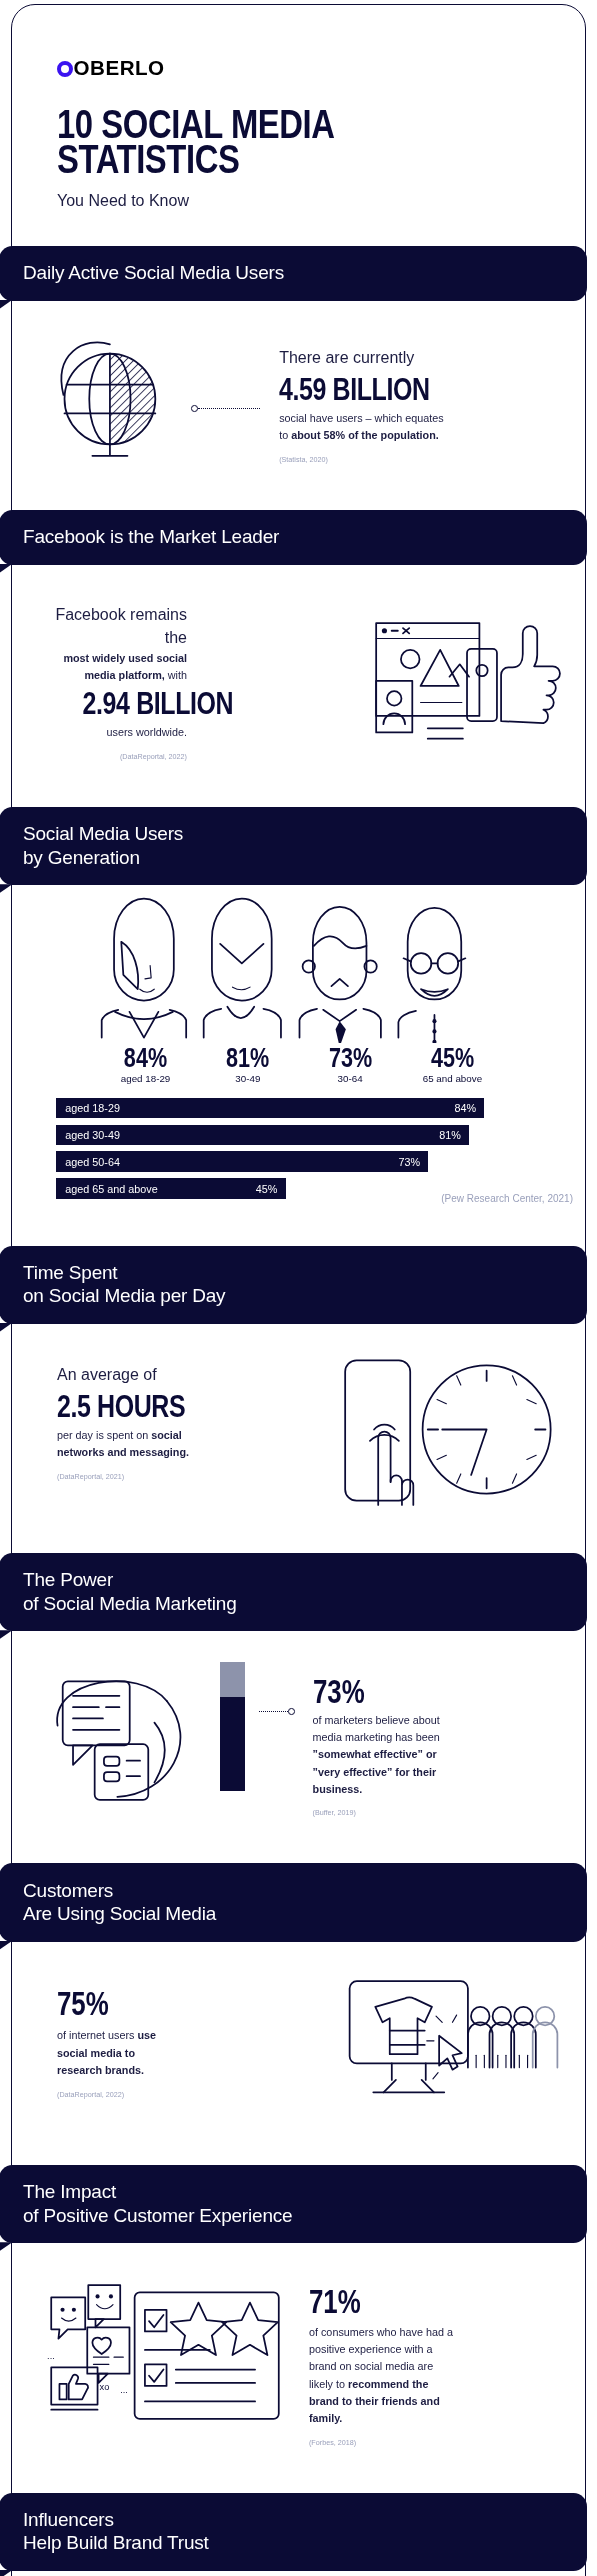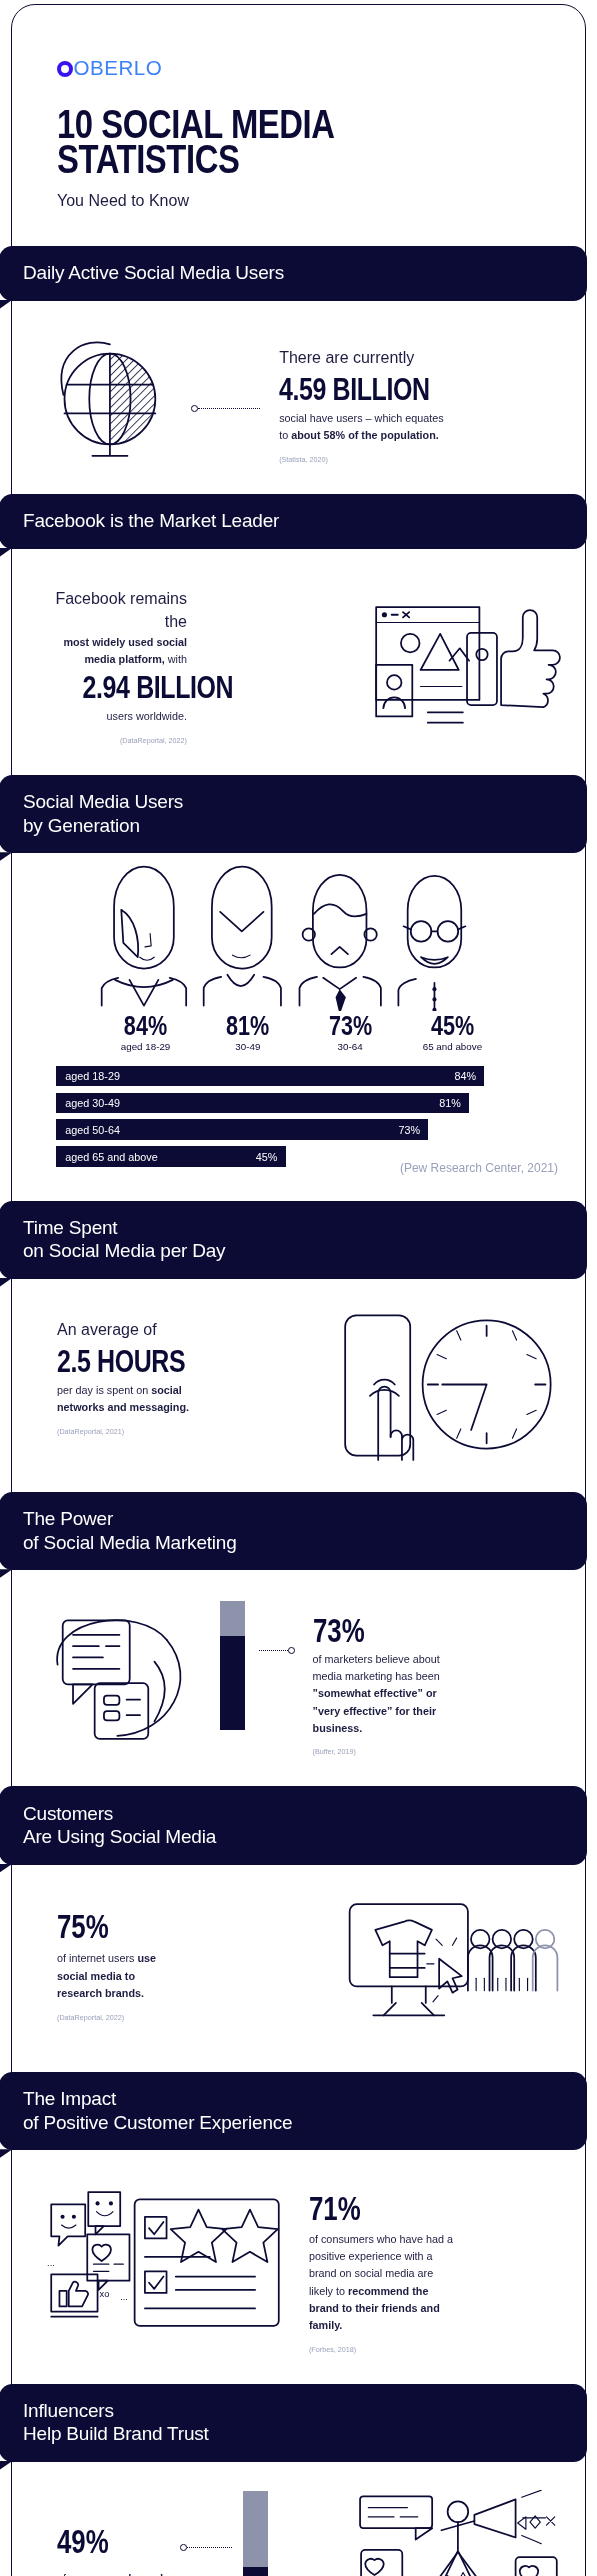--- a/index.html
+++ b/index.html
@@ -33,23 +33,23 @@
   .inner {
     position: relative;
     z-index: 2;
     padding: 0 0 20.6px 0;
   }
 
   
   .header { padding: 56px 0 0 57px; }
   .logo {
     font-size: 20.6px;
-    font-weight: normal;
+    font-weight: bold;
     letter-spacing: 0.5px;
-    color: #3b82f6;
+    color: #000000;
     font-family: "Liberation Sans", sans-serif;
   }
   .logo .ring {
     display: inline-block;
     width: 16px; height: 16px;
     border: 4.6px solid #3b13f0;
     border-radius: 50%;
     vertical-align: -2.1px;
     margin-right: 0.5px;
   }
@@ -65,21 +65,21 @@
     white-space: pre-line;
   }
   .subtitle {
     margin-top: 14.4px;
     font-size: 16px;
     color: #1d1d42;
     font-weight: normal;
   }
 
   
-  .section { position: relative; margin-top: 0; }
+  .section { position: relative; margin-top: 16px; }
   .banner {
     position: relative;
     margin-left: -1px;
     margin-right: 11.3px;
     background: #0b0b35;
     color: #ffffff;
     border-radius: 13.4px;
     padding: 15.5px 23px 16.5px 24px;
     min-height: 47px;
     display: flex;
@@ -166,21 +166,21 @@
     height: 20.6px;
     display: flex;
     align-items: center;
     justify-content: space-between;
     padding: 0 8.2px 0 9.3px;
     margin-bottom: 6.2px;
     font-size: 10.8px;
   }
   .bars-footer {
     display: flex; justify-content: flex-end;
-    padding: 0 40px 0 0; font-size: 12px; color: #9aa0bb;
+    padding: 0 25px 0 0; font-size: 10px; color: #9aa0bb;
     margin-top: -15.5px;
     text-align: right;
   }
 
   
   .vbar { width: 25px; height: 129px; display: flex; flex-direction: column; }
   .vbar .top { background: #8d93ab; }
   .vbar .bot { background: #0b0b35; }
 </style>
 </head>

